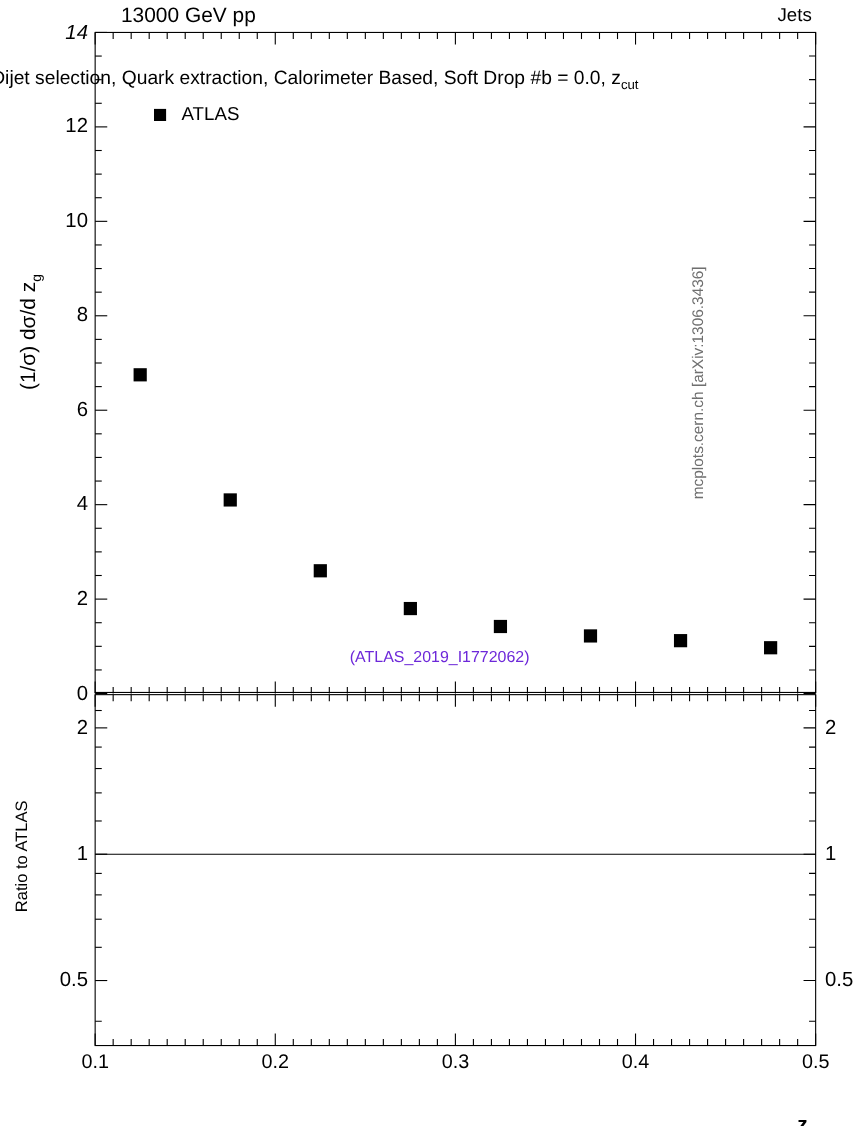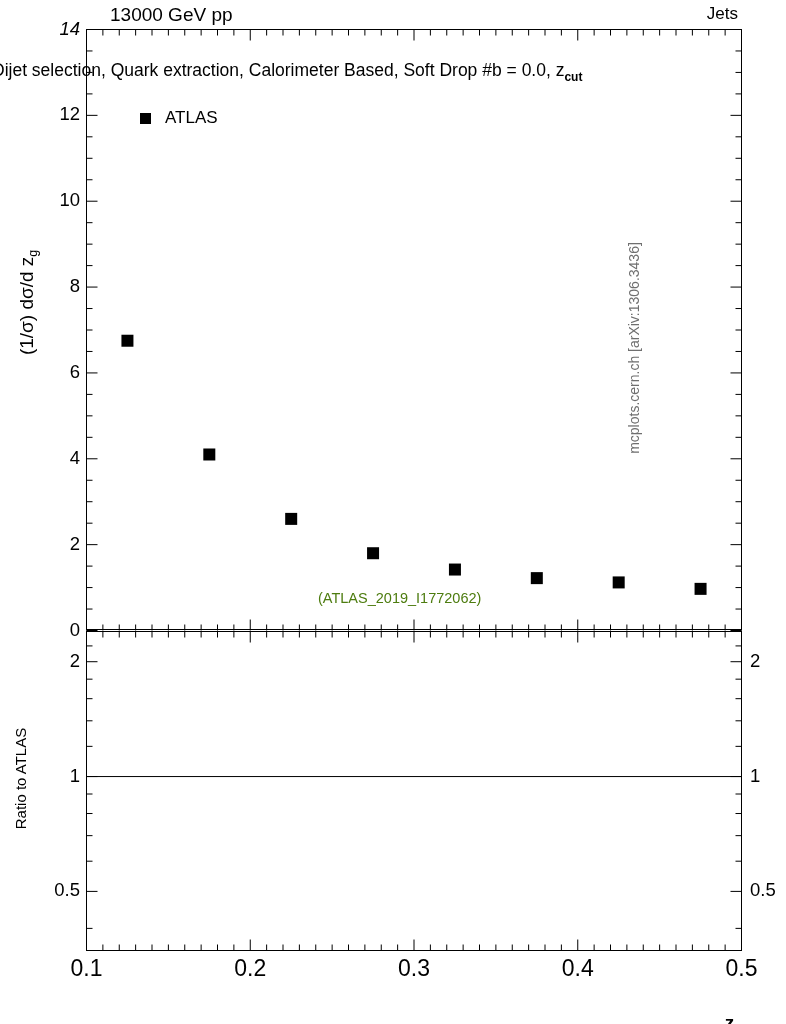--- a/index.html
+++ b/index.html
@@ -39,21 +39,20 @@
   #subtitle {
     left: -8px;
     top: 60px;
     font-size: 17.5px;
     white-space: nowrap;
     color: #000;
   }
   #subtitle .sub {
     font-size: 12px;
     vertical-align: sub;
-    font-weight: bold;
   }
 
   
   #main-frame {
     left: 86px;
     top: 29px;
     width: 656px;
     height: 601px;
     border: 1px solid #000;
     box-sizing: border-box;
@@ -114,39 +113,39 @@
     font-size: 14px;
     color: #6f6f6f;
     transform: rotate(-90deg);
     transform-origin: center center;
     white-space: nowrap;
   }
 
   
   #legend {
     left: 140px;
-    top: 108px;
+    top: 94px;
     display: flex;
     align-items: center;
     gap: 14px;
   }
   #legend .marker {
     width: 11px;
     height: 11px;
     background: #000;
     display: inline-block;
   }
   #legend .legend-label { font-size: 17px; }
 
   
   #watermark {
     left: 318px;
     top: 590px;
     font-size: 14.5px;
-    color: #4d7c0f;
+    color: #6d28d9;
   }
 
   
   .ytick {
     position: absolute;
     right: 706px;
     font-size: 18.5px;
     text-align: right;
     white-space: nowrap;
   }
@@ -160,21 +159,21 @@
   .ytick-ratio-r {
     position: absolute;
     left: 750px;
     font-size: 18.5px;
     text-align: left;
     white-space: nowrap;
   }
   .xtick {
     position: absolute;
     top: 955px;
-    font-size: 23px;
+    font-size: 18px;
     text-align: center;
     width: 60px;
   }
 
   svg { display: block; }
 </style>
 </head>
 <body>
 
 <div id="root">

